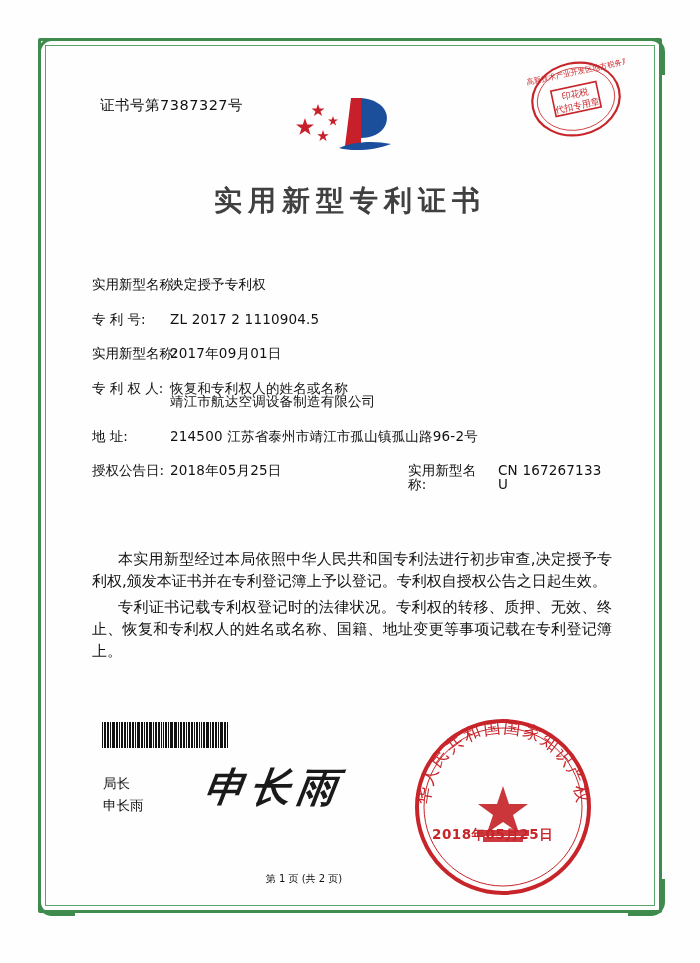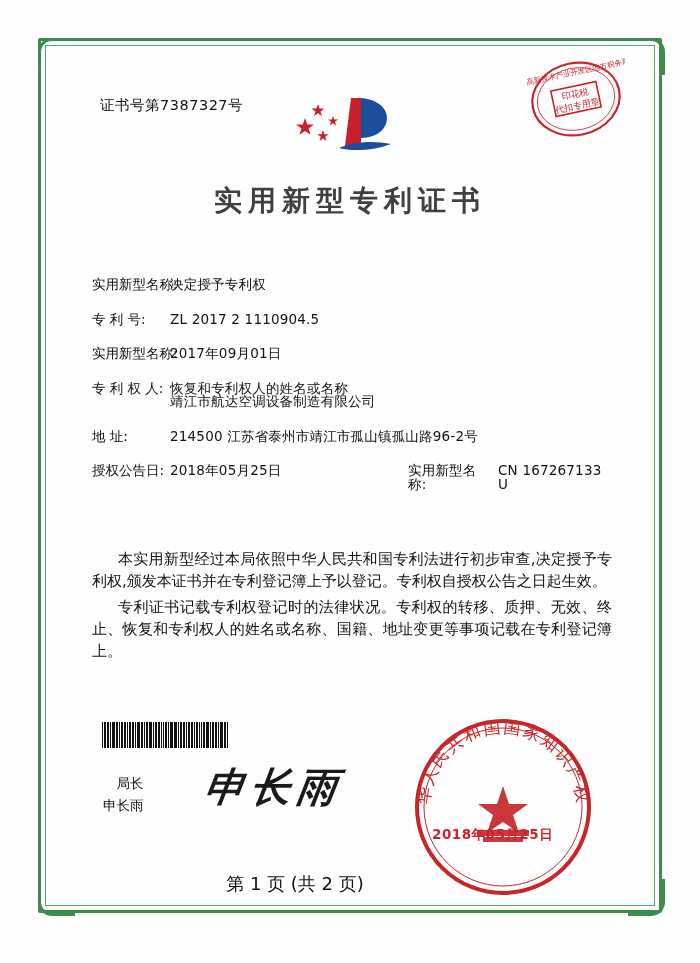--- a/index.html
+++ b/index.html
@@ -141,21 +141,20 @@
     vertical-align: top;
   }
 
   
   .sig-label {
     position: absolute;
     left: 103px; top: 772px;
     font-size: 13.5px;
     line-height: 22px;
     color: #111;
-    text-align: right;
   }
   .sig-hand {
     position: absolute;
     left: 205px; top: 760px;
     font-family: "DejaVu Serif", "Liberation Serif", serif;
     font-size: 40px;
     font-style: italic;
     font-weight: bold;
     letter-spacing: 6px;
     color: #1a1a1a;
@@ -173,24 +172,24 @@
     left: 432px; top: 826px;
     font-size: 13.5px;
     color: #c7252a;
     letter-spacing: 0.5px;
     font-weight: bold;
   }
 
   
   .footer {
     position: absolute;
-    left: 3px; top: 872px;
+    left: 12px; top: 872px;
     width: 584px;
     text-align: center;
-    font-size: 18px;
+    font-size: 10px;
     color: #111;
   }
 </style>
 </head>
 <body>
 
 <div class="page">
 
   <div class="border-outer"></div>
   <div class="border-inner"></div>

